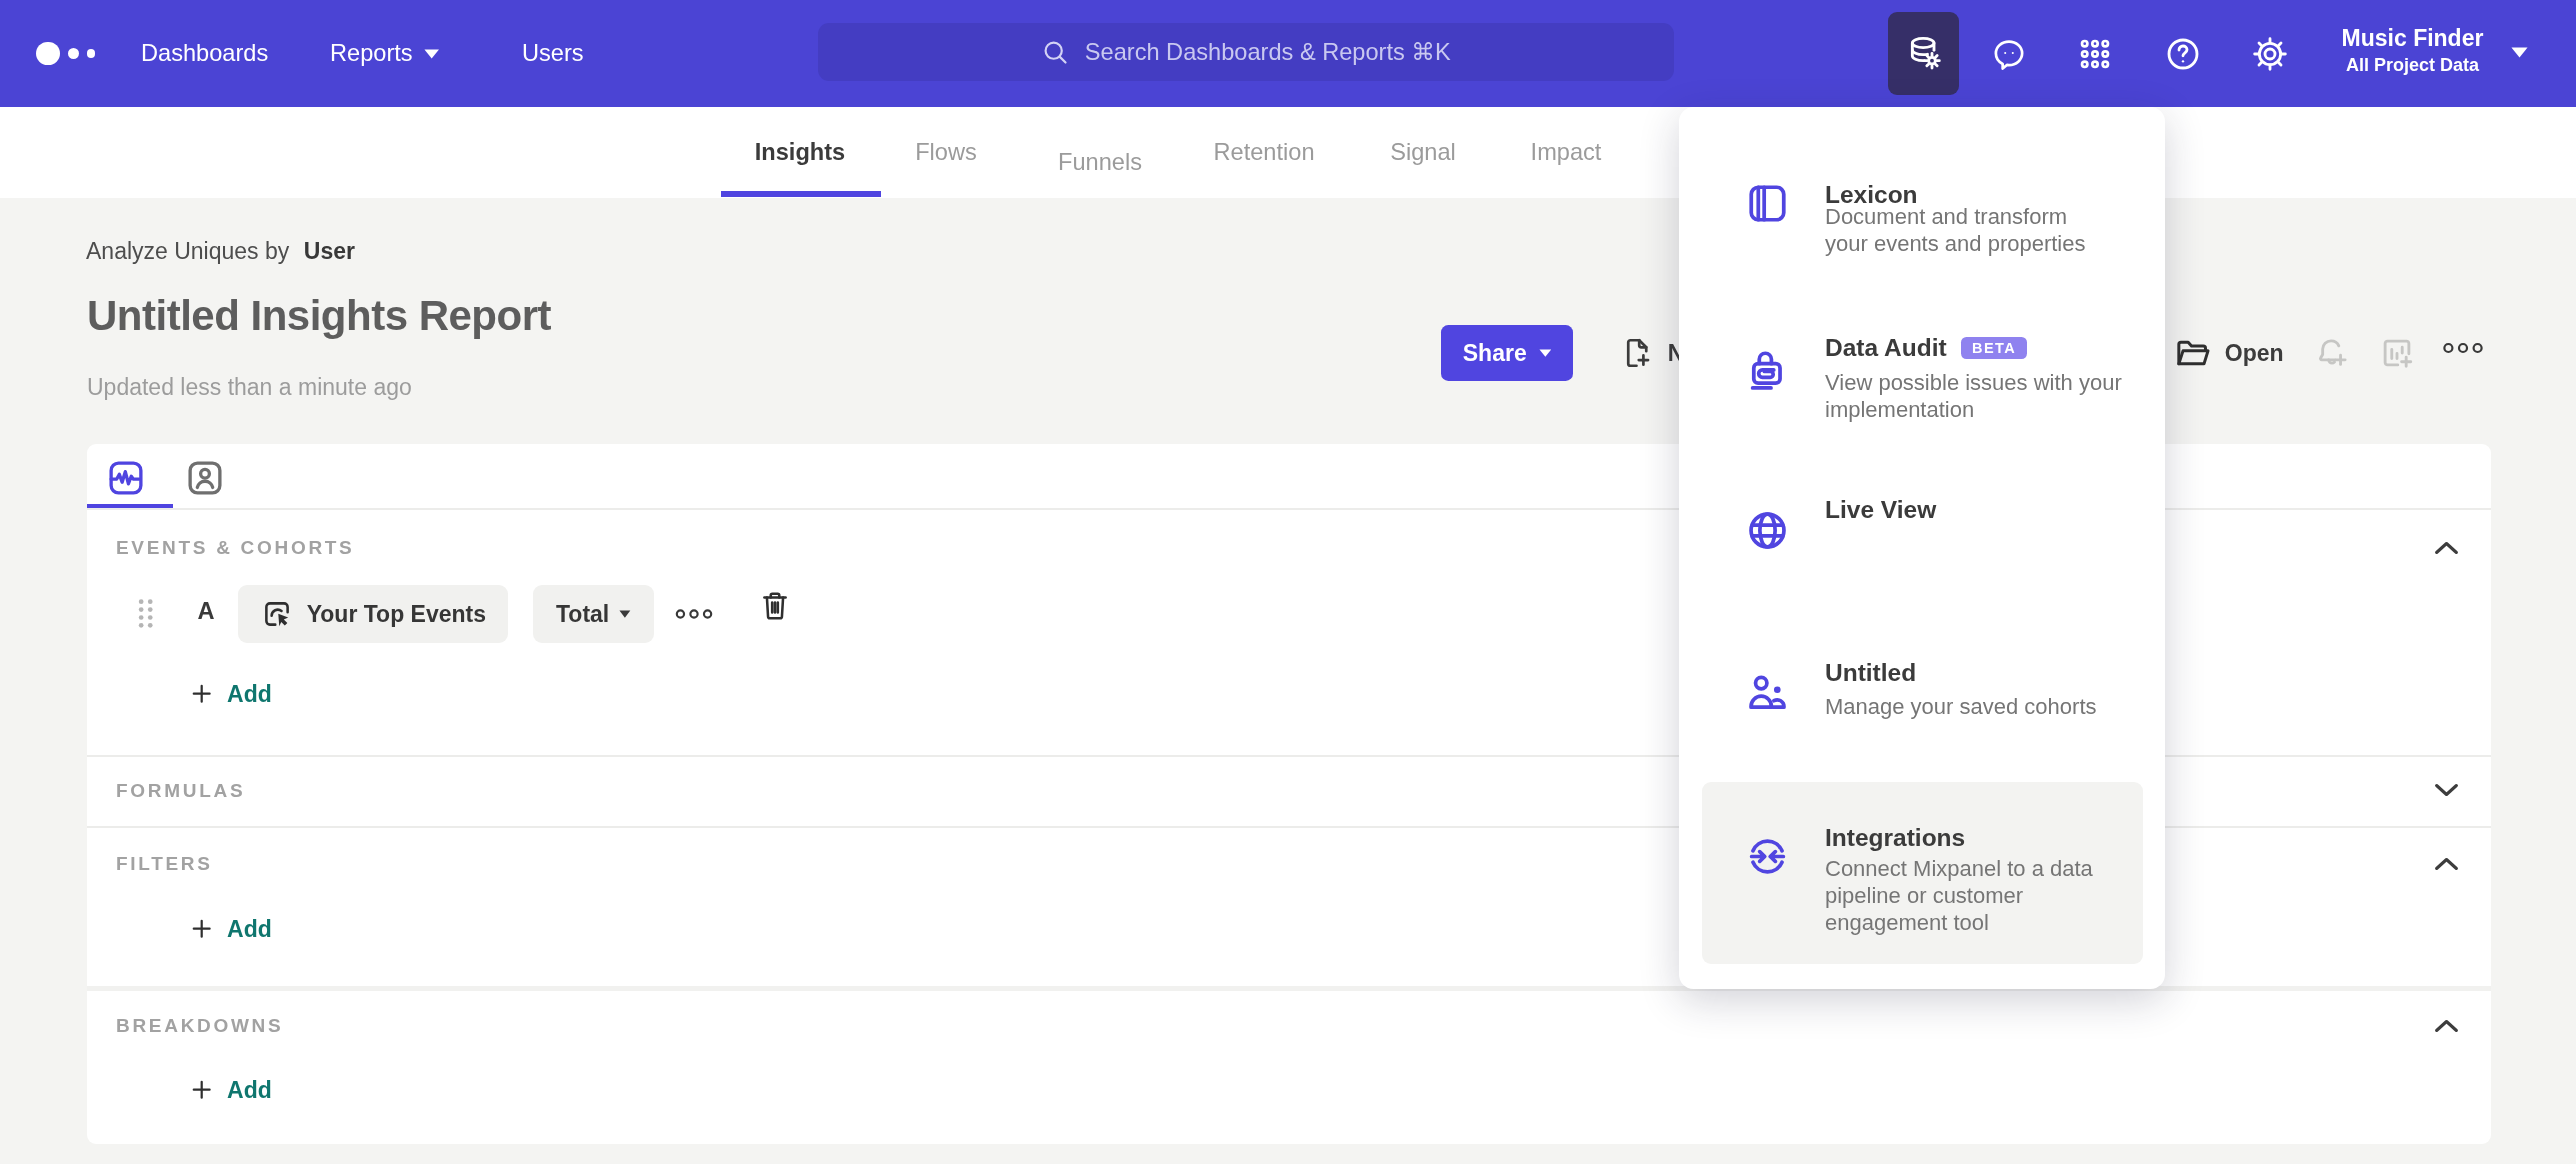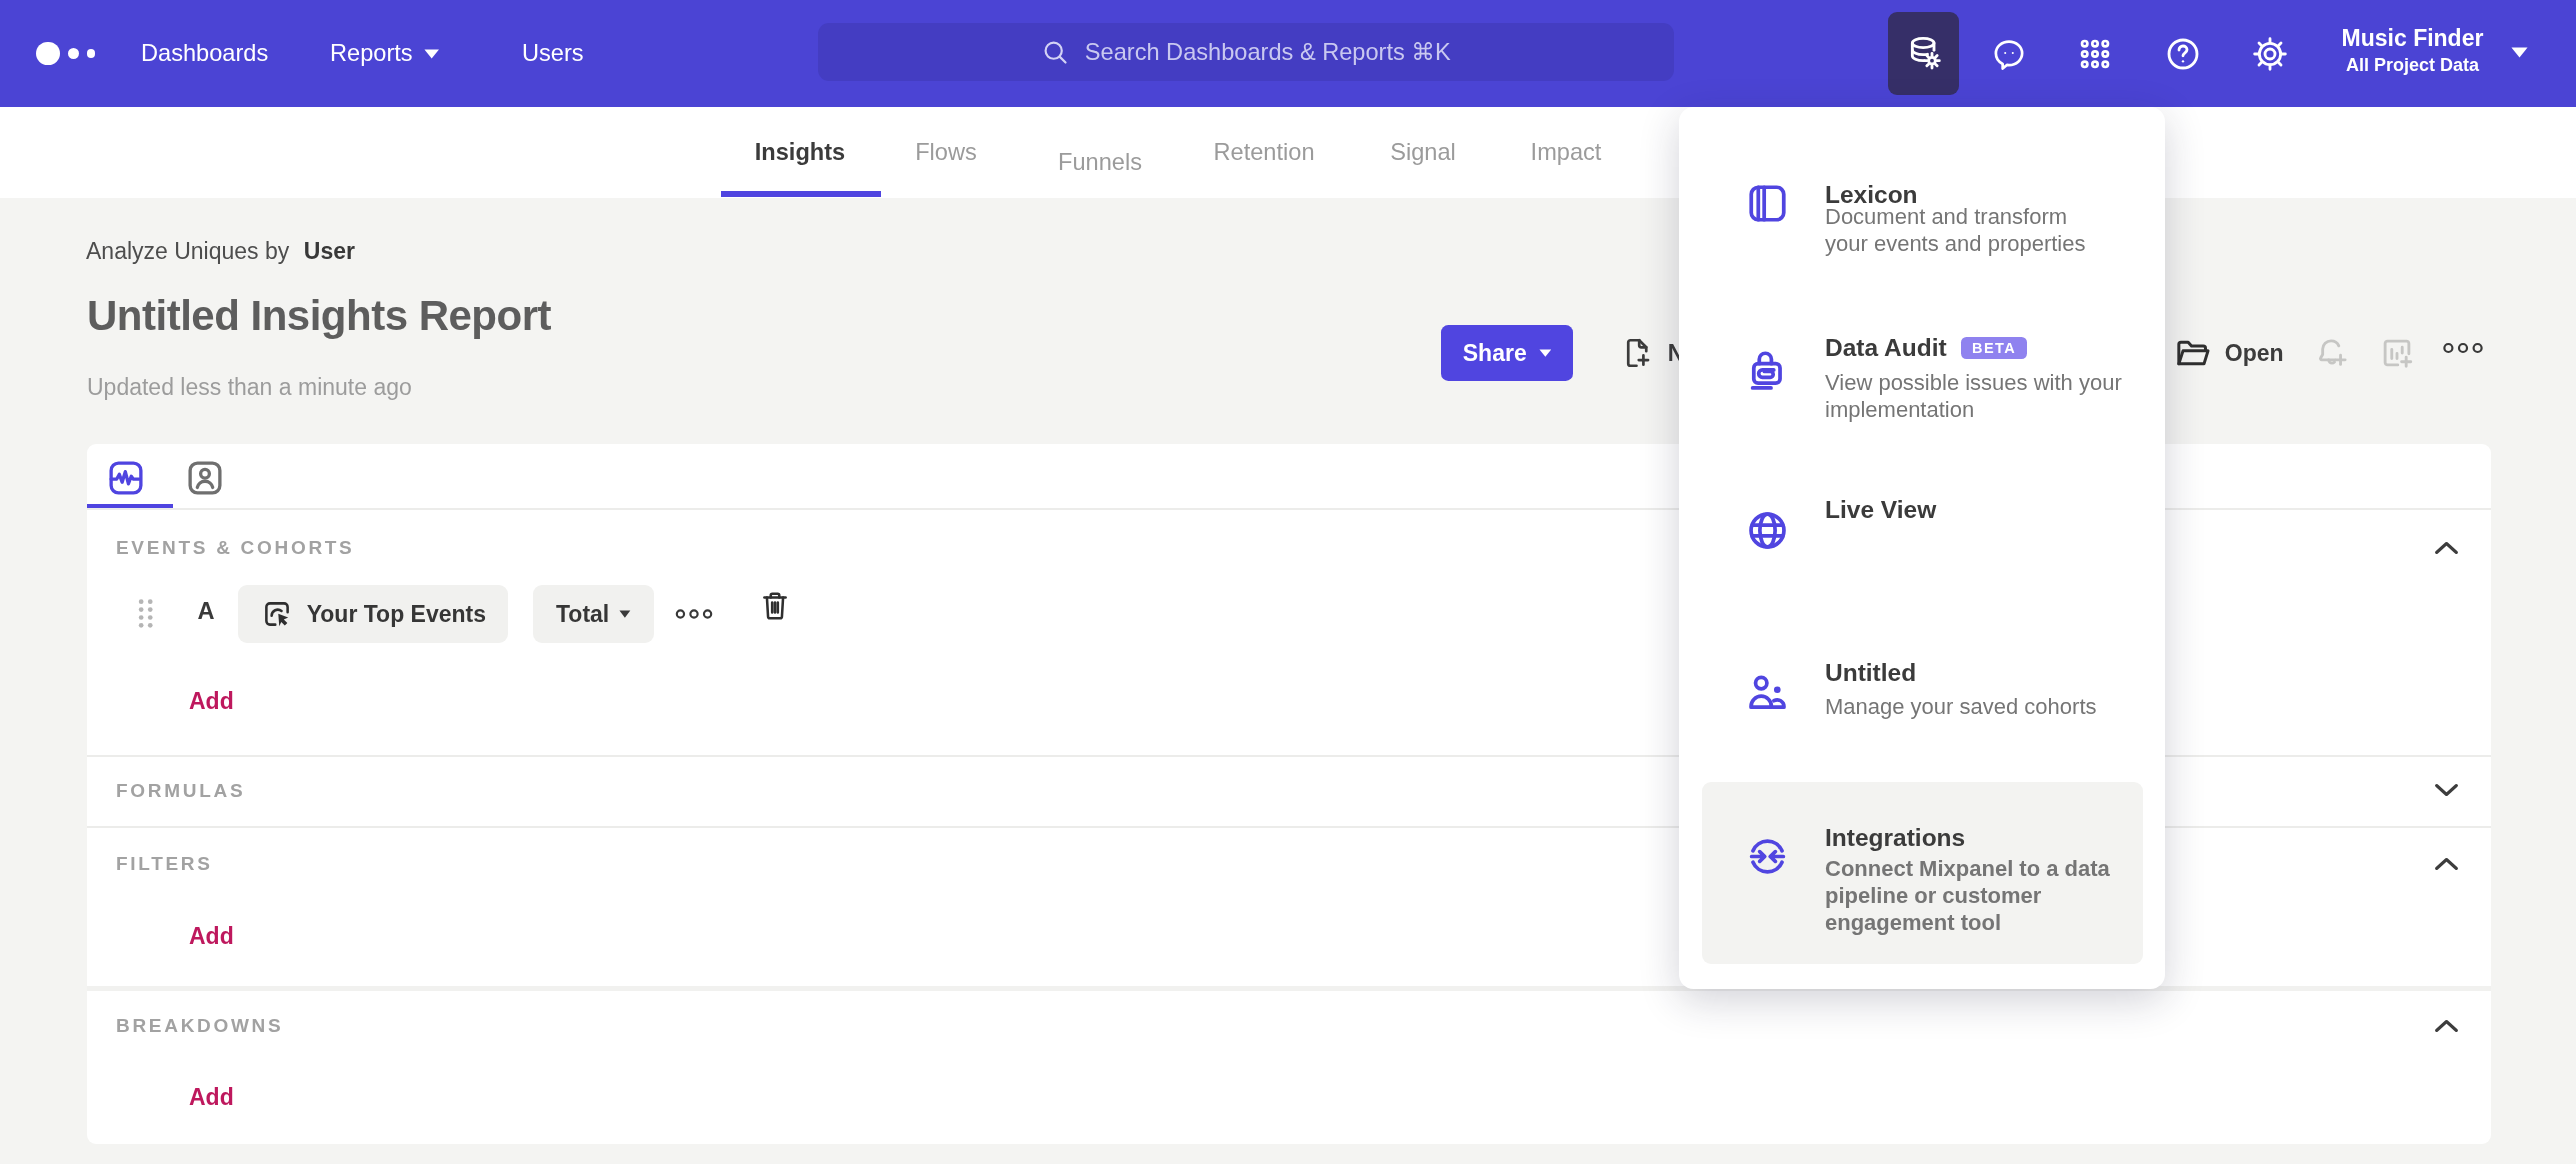--- a/index.html
+++ b/index.html
@@ -51,21 +51,21 @@
   .card{position:absolute;left:87px;top:444px;width:2404px;height:700px;background:#fff;border-radius:9px;}
   .panel-tab{position:absolute;top:12.7px;width:42px;height:42px;cursor:pointer;}
   .panel-underline{position:absolute;left:0;top:60px;width:86px;height:6.3px;background:#4f44e0;}
   .hr{position:absolute;left:0;width:2404px;height:1.8px;background:#ececea;}
   .sec-label{position:absolute;left:29px;font-size:19px;font-weight:700;letter-spacing:2.7px;color:#a2a2a2;}
   .chev{position:absolute;left:2345px;width:29px;height:18px;color:#3d3d3d;cursor:pointer;}
   .pill{position:absolute;height:58px;border-radius:9px;background:#f1f1ef;display:flex;align-items:center;
         justify-content:center;gap:12.7px;font-size:23px;font-weight:600;color:#363636;cursor:pointer;}
   .row-letter{position:absolute;left:102px;top:154px;width:34px;text-align:center;font-size:23.6px;font-weight:700;color:#3a3a3a;}
   .add-row{position:absolute;left:102px;height:38px;display:flex;align-items:center;gap:12.7px;
-           font-size:23px;font-weight:600;color:#be185d;cursor:pointer;flex-direction:column;}
+           font-size:23px;font-weight:600;color:#0f766e;cursor:pointer;}
 
   
   .menu{position:absolute;left:1679px;top:107px;width:486px;height:882px;background:#fff;border-radius:14.5px;
         box-shadow:0 11px 40px rgba(30,30,60,0.20);z-index:40;}
   .mi-hl{position:absolute;left:23px;top:675px;width:441px;height:182px;background:#f3f3f1;border-radius:9px;}
   .mi-ico{position:absolute;left:65px;width:47px;height:47px;color:#5045e0;}
   .mi-title{position:absolute;left:146px;width:327px;font-size:24.5px;font-weight:700;color:#3b3b3b;display:flex;align-items:center;}
   .mi-desc{position:absolute;left:146px;width:337px;font-size:22px;line-height:27px;color:#757575;white-space:pre-line;}
   .badge{margin-left:14.5px;background:#8f82ef;color:#fff;font-size:14.5px;font-weight:700;letter-spacing:1.4px;
          padding:3.6px 11px 2.7px;border-radius:5.4px;}
@@ -423,19 +423,19 @@
       <svg width="47" height="47" viewBox="0 0 24 24" fill="none" stroke="currentColor" stroke-width="1.9" stroke-linecap="round" stroke-linejoin="round">
         <path d="M4.6 9.1a8 8 0 0 1 14.8 0"></path>
         <path d="M19.4 14.9a8 8 0 0 1-14.8 0"></path>
         <path d="M3.9 12h6.3M8 9.5l2.6 2.5L8 14.5"></path>
         <path d="M20.1 12h-6.3M16 9.5 13.4 12l2.6 2.5"></path>
       </svg>
     </div>
     <div class="mi-title" style="top:717px;">
         <span>Integrations</span>
       </div>
-    <div class="mi-desc" style="top:748px;font-weight:bold;">Connect Mixpanel to a data
+    <div class="mi-desc" style="top:748px;">Connect Mixpanel to a data
 pipeline or customer
 engagement tool</div>
   </div>
 
 </div>
 
 
 </body></html>

